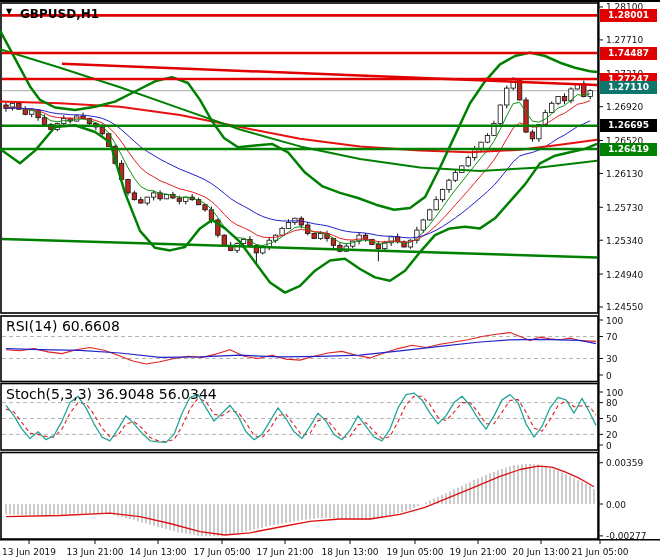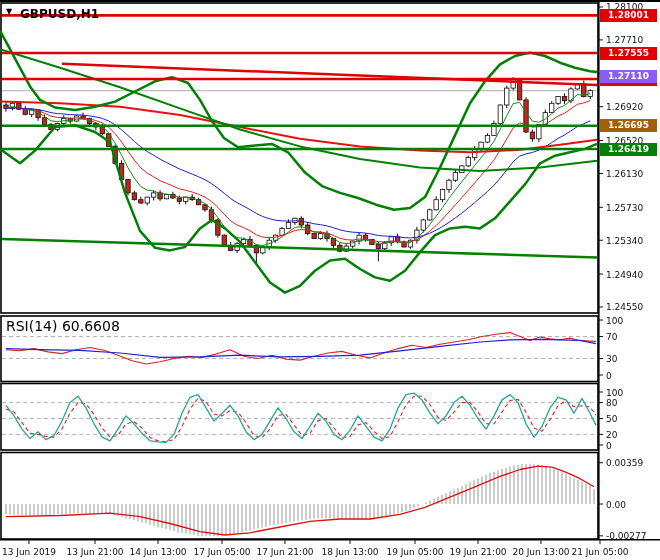--- a/index.html
+++ b/index.html
@@ -442,21 +442,22 @@
       <line x1="478" y1="538" x2="478" y2="542" stroke="#111" stroke-width="1"></line>
       <text x="478" y="553" text-anchor="middle" font-size="9" fill="#111" font-weight="normal">19 Jun 21:00</text>
       <line x1="541" y1="538" x2="541" y2="542" stroke="#111" stroke-width="1"></line>
       <text x="541" y="553" text-anchor="middle" font-size="9" fill="#111" font-weight="normal">20 Jun 13:00</text>
       <line x1="600" y1="538" x2="600" y2="542" stroke="#111" stroke-width="1"></line>
       <text x="600" y="553" text-anchor="middle" font-size="9" fill="#111" font-weight="normal">21 Jun 05:00</text>
     </svg>
   <span id="sym-dd">▼</span>
   <div id="main-title" class="ttl">GBPUSD,H1</div>
   <div class="ttl" style="left:6px;top:316px">RSI(14) 60.6608</div>
+  <div class="ttl" style="left:6px;top:384px">Stoch(5,3,3) 36.9048 56.0344</div>
   <div id="tags">
       <div class="tag" style="background: rgb(224, 0, 0); top: 6.82549px;">1.28001</div>
-      <div class="tag" style="background: rgb(224, 0, 0); top: 44.5208px;">1.27555</div>
+      <div class="tag" style="background: rgb(224, 0, 0); top: 44.5208px;">1.74487</div>
       <div class="tag" style="background: rgb(224, 0, 0); top: 70.5525px;">1.27247</div>
-      <div class="tag" style="background: #8b5cf6; top: 68px;">1.27110</div>
-      <div class="tag" style="background: #a16207; top: 117.207px;">1.26695</div>
+      <div class="tag" style="background: #0f766e; top: 79px;">1.27110</div>
+      <div class="tag" style="background: #000000; top: 117.207px;">1.26695</div>
       <div class="tag" style="background: rgb(0, 128, 0); top: 140.534px;">1.26419</div>
     </div>
 </div>
 
 </body></html>

